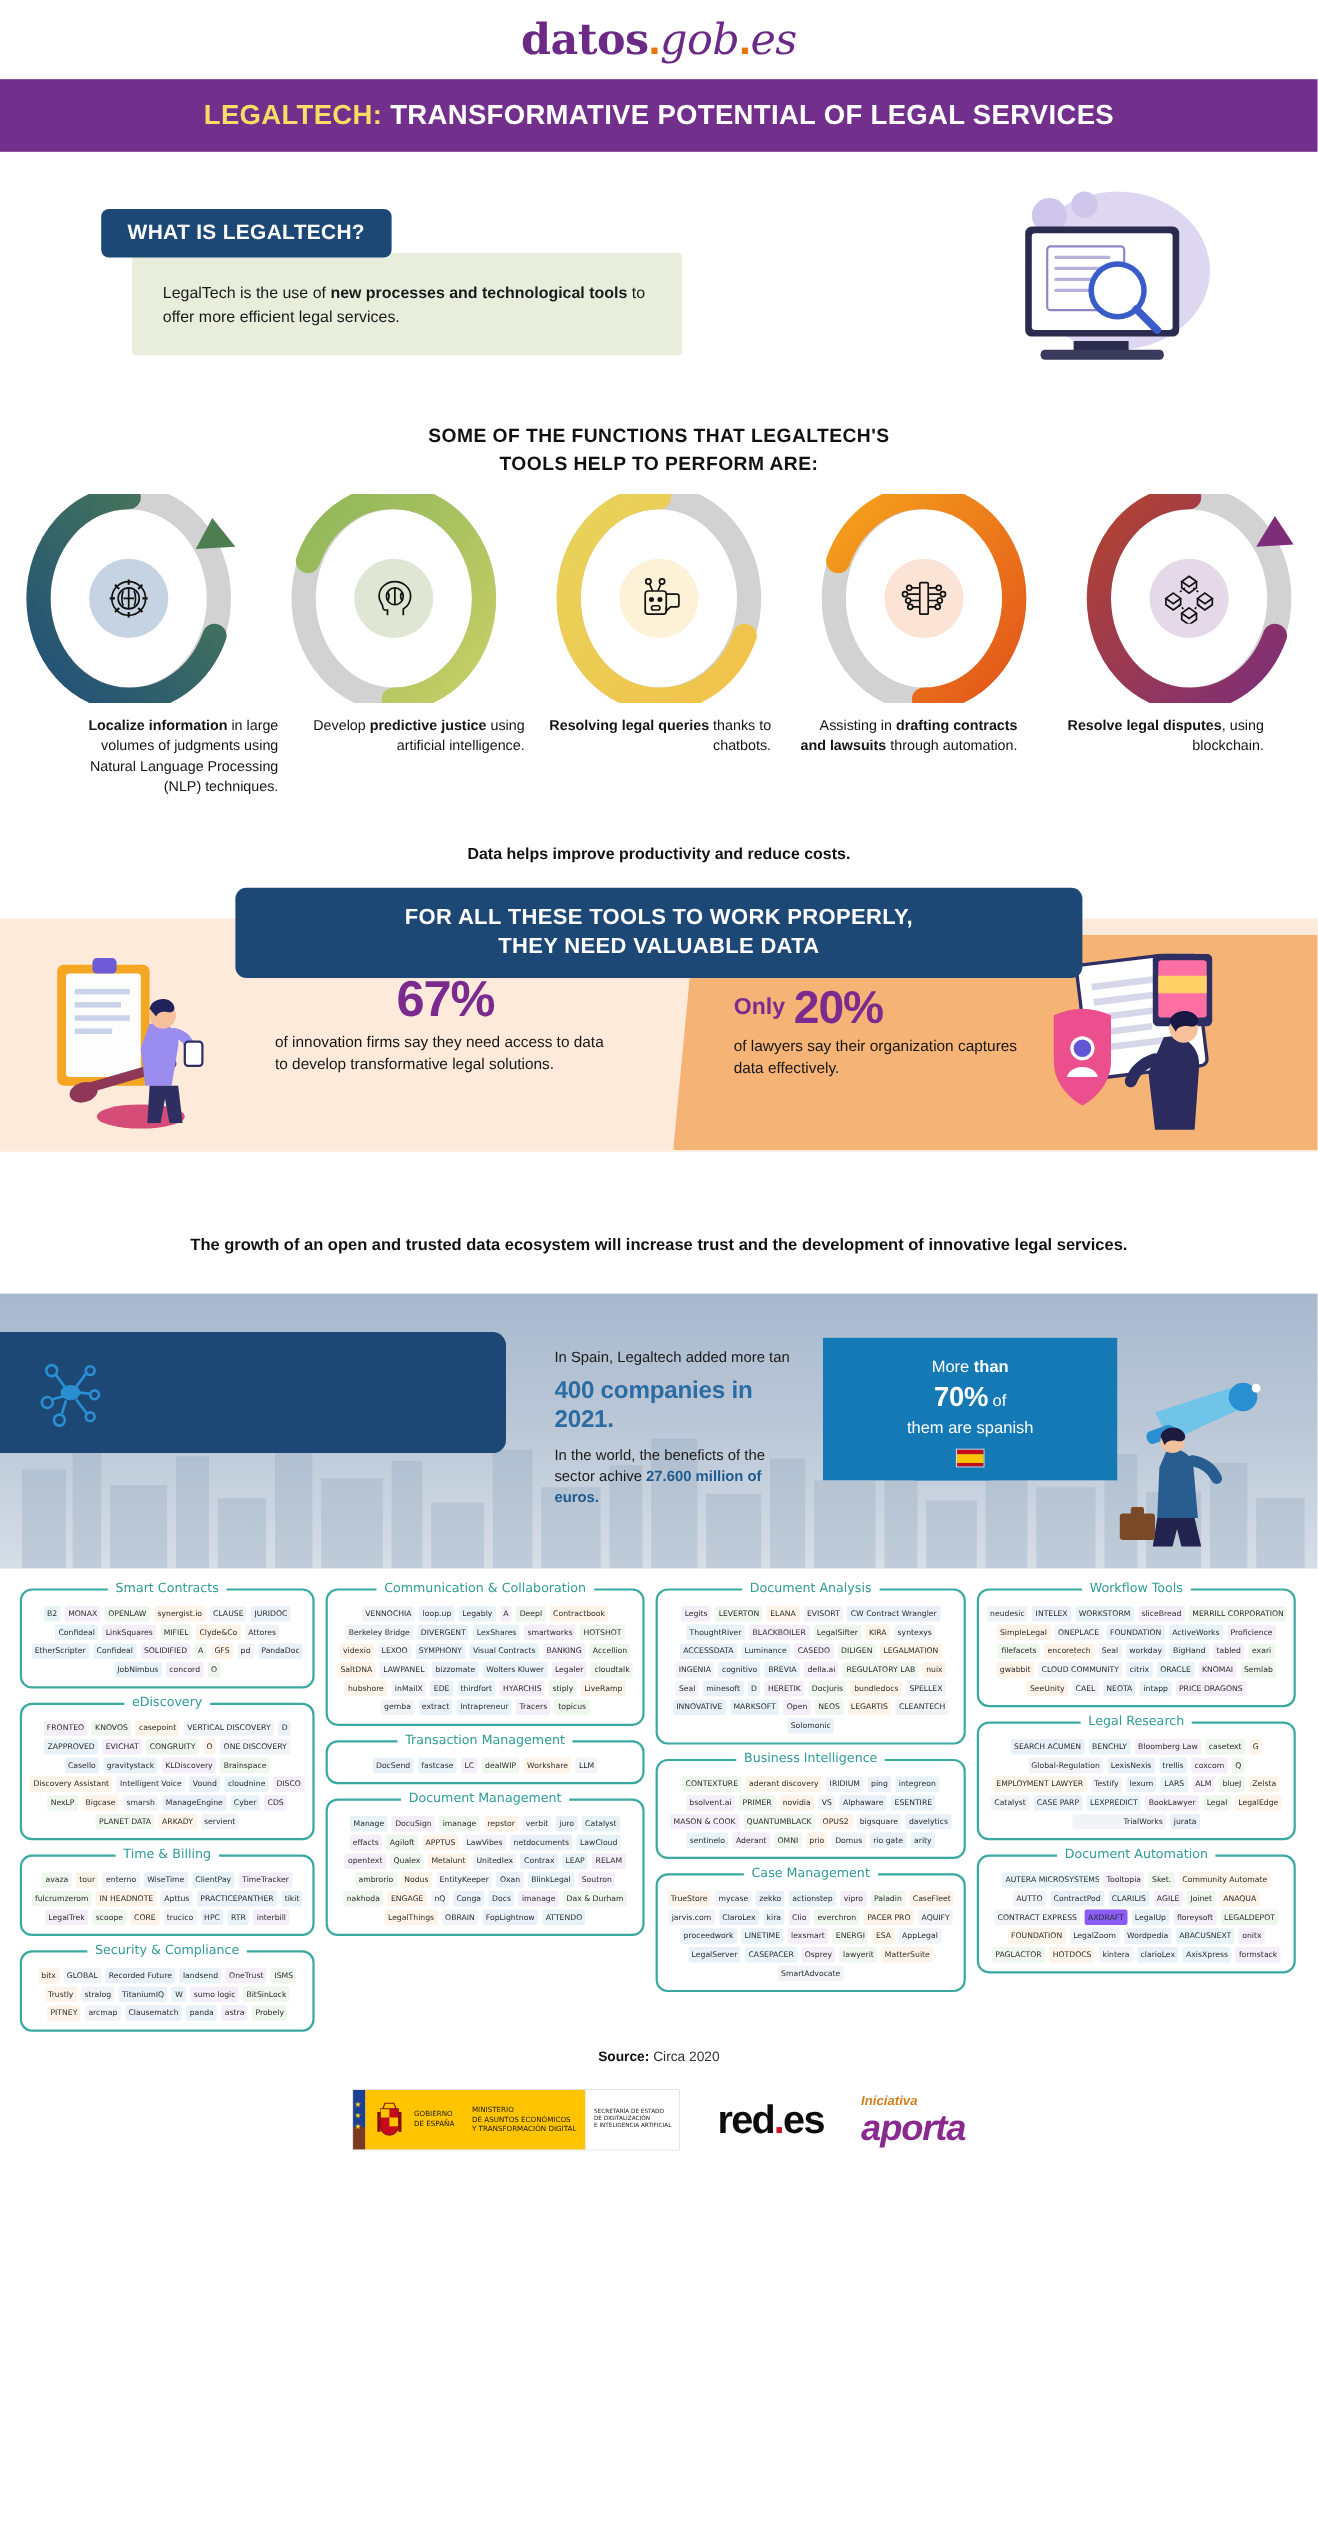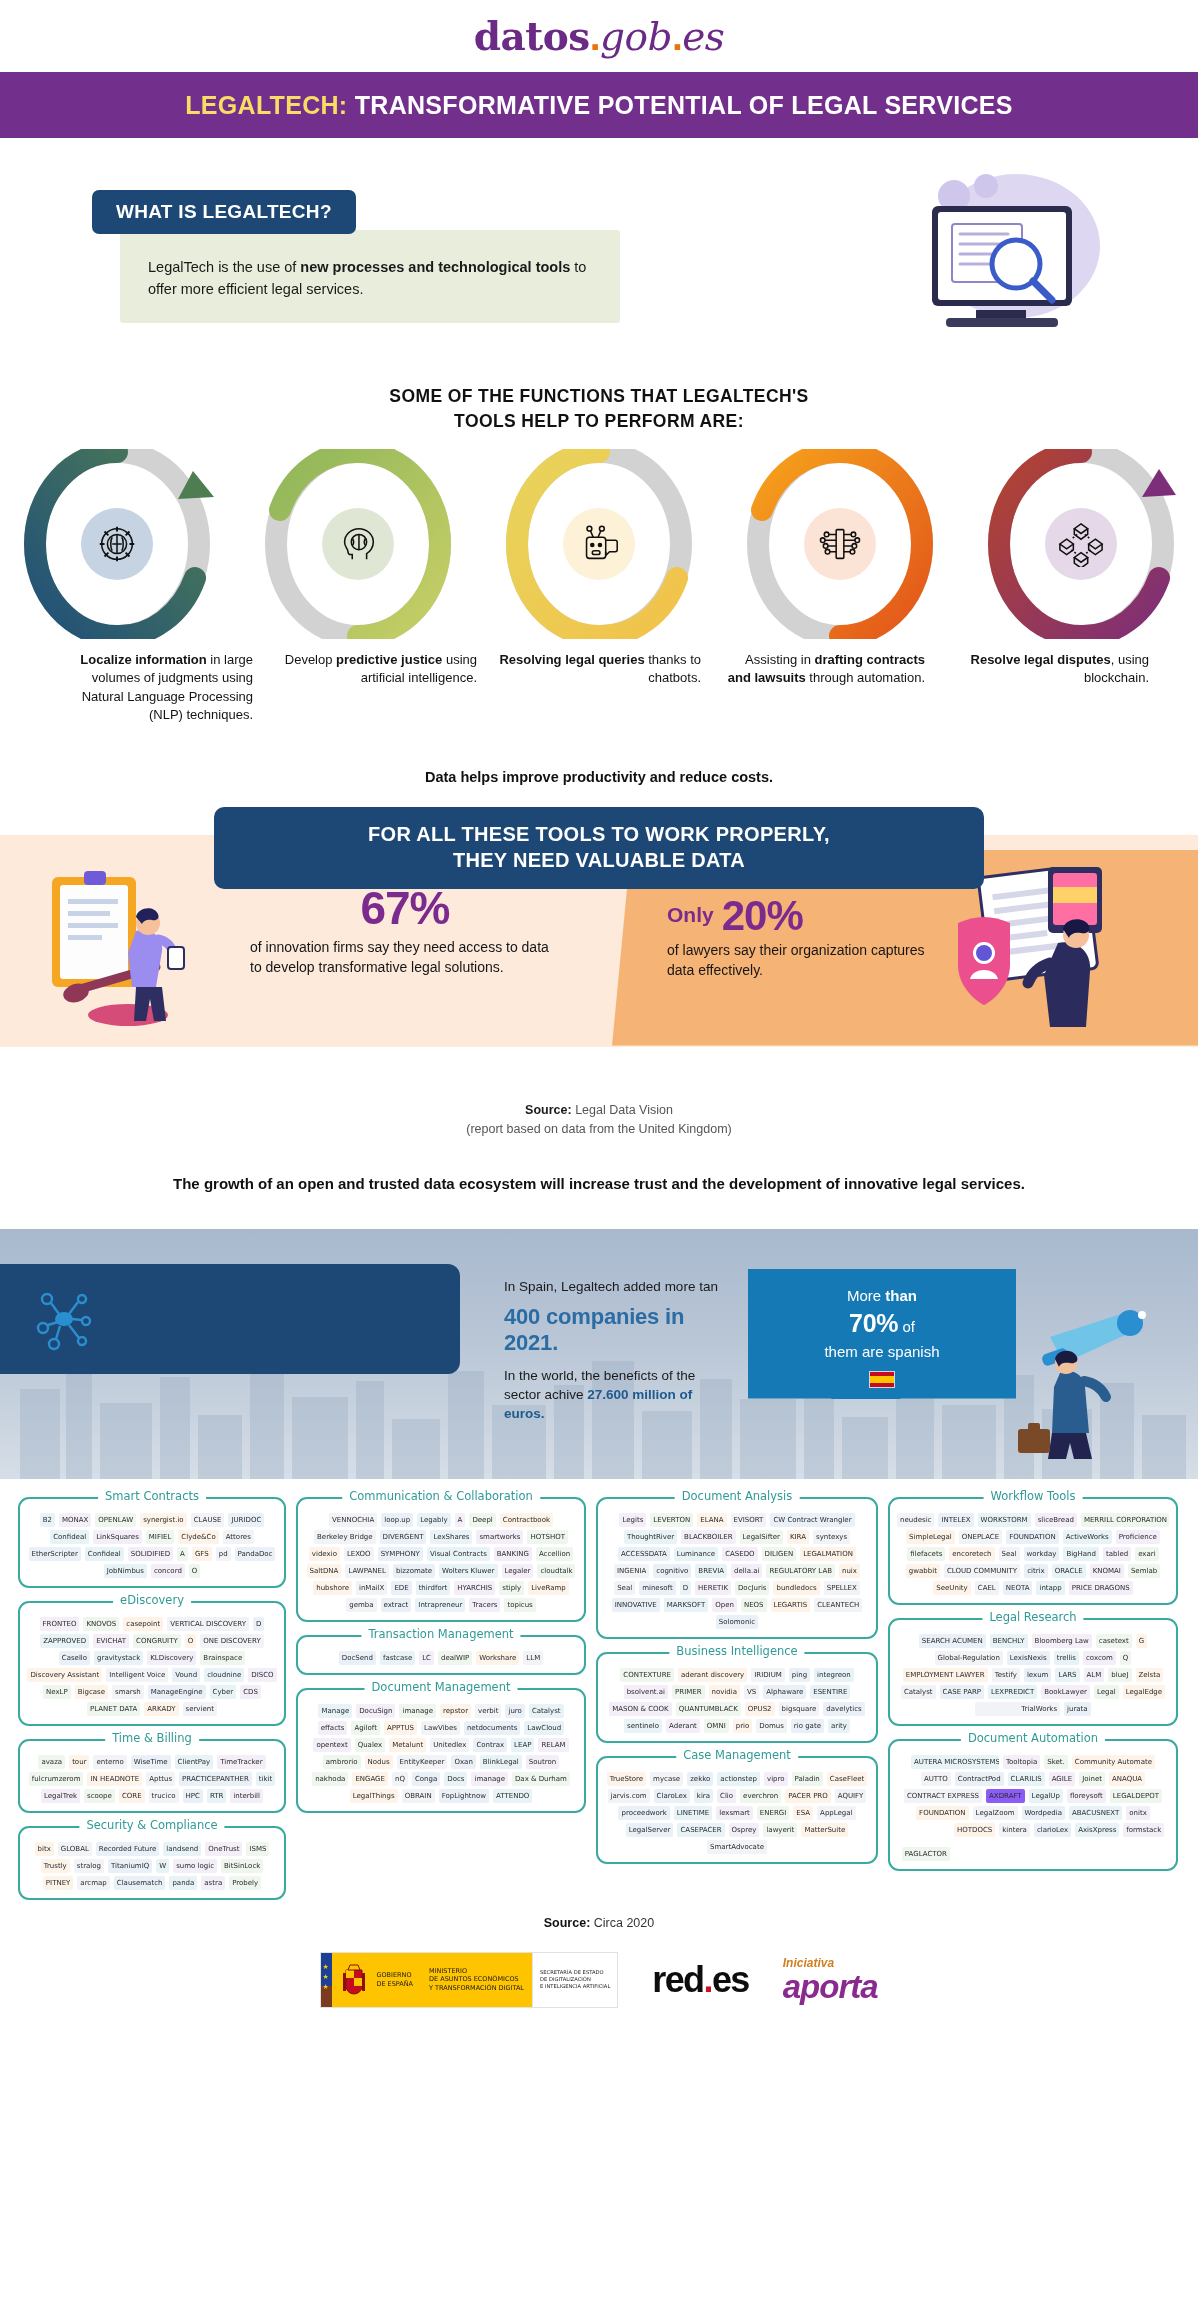--- a/index.html
+++ b/index.html
@@ -622,24 +622,20 @@
       <div><span class="stat-only">Only</span><span class="stat-big-inline">20%</span></div>
       <div class="stat-copy">of lawyers say their organization captures data effectively.</div>
     </div>
 
     <div class="valuable-badge">
       <div>FOR ALL THESE TOOLS TO WORK PROPERLY,</div>
       <div>THEY NEED VALUABLE DATA</div>
     </div>
   </div>
 
-  <div class="source-block">
-    <div><b>Source:</b><span> Legal Data Vision</span></div>
-    <div>(report based on data from the United Kingdom)</div>
-  </div>
 
   <div class="growth-stmt">The growth of an open and trusted data ecosystem will increase trust and the development of innovative legal services.</div>
 
   <div class="spain-wrap">
     <svg class="skyline" width="1198" height="160" viewBox="0 0 1198 160">
       <g fill="#93a7bf" opacity="0.6">
         <rect x="20" y="70" width="40" height="90"></rect>
           <rect x="66" y="48" width="26" height="112"></rect>
         <rect x="100" y="84" width="52" height="76"></rect>
           <rect x="160" y="58" width="30" height="102"></rect>
@@ -1099,21 +1095,21 @@
             <span class="logo-chip" style="background: rgb(241, 243, 246);">CONTRACT EXPRESS</span>
             <span class="logo-chip" style="background: #8b5cf6;">AXDRAFT</span>
             <span class="logo-chip" style="background: rgb(232, 243, 248);">LegalUp</span>
             <span class="logo-chip" style="background: rgb(243, 238, 248);">floreysoft</span>
             <span class="logo-chip" style="background: rgb(238, 246, 238);">LEGALDEPOT</span>
             <span class="logo-chip" style="background: rgb(253, 243, 232);">FOUNDATION</span>
             <span class="logo-chip" style="background: rgb(241, 243, 246);">LegalZoom</span>
             <span class="logo-chip" style="background: rgb(233, 240, 247);">Wordpedia</span>
             <span class="logo-chip" style="background: rgb(232, 243, 248);">ABACUSNEXT</span>
             <span class="logo-chip" style="background: rgb(243, 238, 248);">onitx</span>
-            <span class="logo-chip" style="background: rgb(238, 246, 238); margin-top: 24px;">PAGLACTOR</span>
+            <span class="logo-chip" style="background: rgb(238, 246, 238);">PAGLACTOR</span>
             <span class="logo-chip" style="background: rgb(253, 243, 232);">HOTDOCS</span>
             <span class="logo-chip" style="background: rgb(241, 243, 246);">kintera</span>
             <span class="logo-chip" style="background: rgb(233, 240, 247);">clarioLex</span>
             <span class="logo-chip" style="background: rgb(232, 243, 248);">AxisXpress</span>
             <span class="logo-chip" style="background: rgb(243, 238, 248);">formstack</span>
           </div>
       </div>
     </div>
   </div>
 

